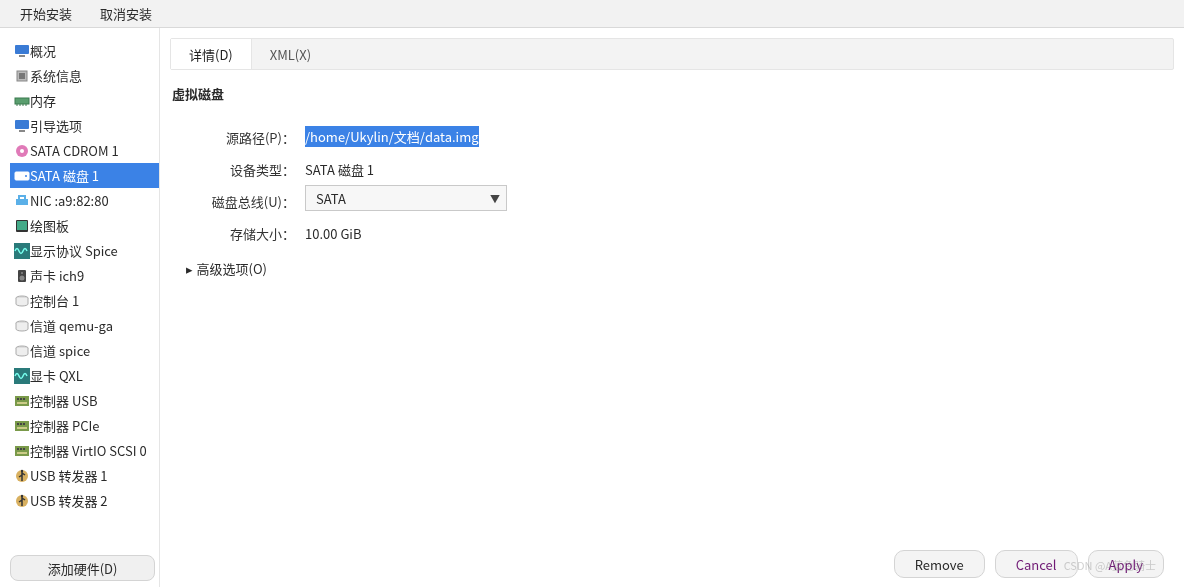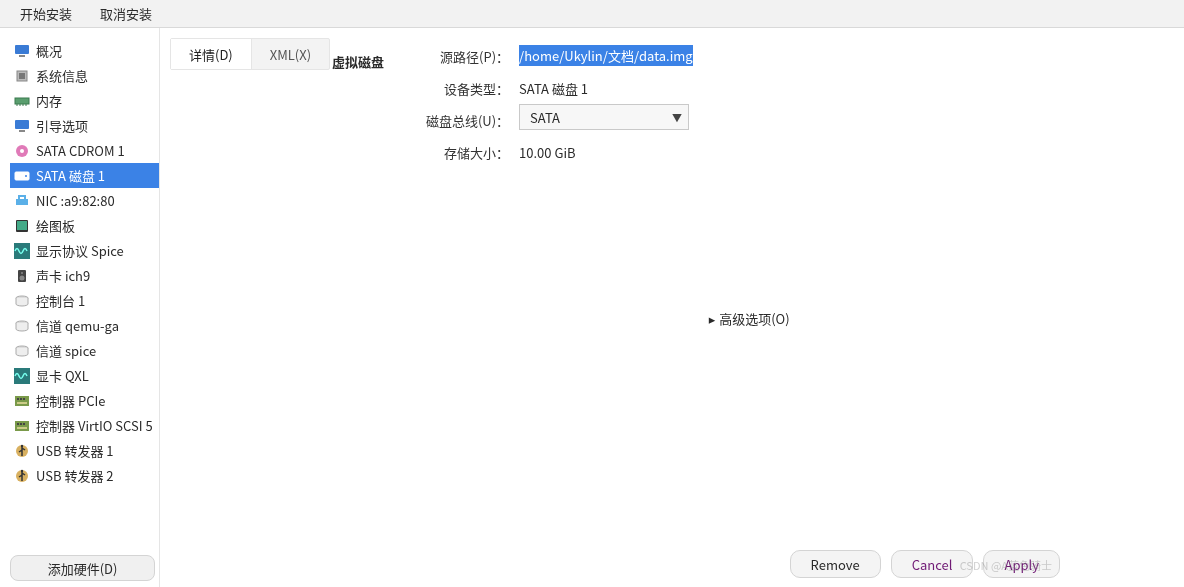--- a/index.html
+++ b/index.html
@@ -44,21 +44,20 @@
 .sidebar-list {
   flex: 1;
   overflow-y: auto;
 }
 .sidebar-item {
   display: flex;
   align-items: center;
   height: 25px;
   padding: 0 6px 0 4px;
   cursor: pointer;
-  gap: 6px;
   text-align: center;
 }
 .sidebar-item.selected {
   background: #3b82e6;
   color: #fff;
 }
 .icon {
   width: 16px;
   height: 16px;
   display: inline-flex;
@@ -73,21 +72,21 @@
   border: 1px solid #d4d4d4;
   border-radius: 8px;
   display: flex;
   align-items: center;
   justify-content: center;
   cursor: pointer;
 }
 .content {
   flex: 1;
   display: flex;
-  flex-direction: row;
+  flex-direction: column;
   padding: 10px 10px 0 10px;
   min-width: 0;
 }
 .tabbar {
   height: 32px;
   background: #f3f3f3;
   border: 1px solid #e5e5e5;
   border-radius: 2px;
   display: flex;
   align-items: stretch;
@@ -122,21 +121,21 @@
   text-align: right;
   margin-right: 10px;
   color: #333;
 }
 .val-selected {
   background: #3b82e6;
   color: #ffffff;
   padding: 1px 0;
 }
 .combo {
-  width: 170px;
+  width: 202px;
   height: 26px;
   border: 1px solid #c9c9c9;
   background: #f7f7f7;
   display: flex;
   align-items: center;
   padding: 0 6px 0 10px;
   justify-content: space-between;
   cursor: pointer;
 }
 .combo .caret {
@@ -322,33 +321,45 @@
         <div class="sidebar-item">
           <span class="icon">
             <svg width="16" height="16" viewBox="0 0 16 16">
               <rect x="1" y="3" width="14" height="10" fill="#7a9a4a"></rect>
               <rect x="3" y="5" width="2" height="2" fill="#444"></rect>
               <rect x="6" y="5" width="2" height="2" fill="#444"></rect>
               <rect x="9" y="5" width="2" height="2" fill="#444"></rect>
               <rect x="3" y="9" width="10" height="2" fill="#cc8"></rect>
             </svg>
           </span>
-          <span>控制器 PCIe</span>
+          <span>控制器 USB</span>
         </div>
         <div class="sidebar-item">
           <span class="icon">
             <svg width="16" height="16" viewBox="0 0 16 16">
               <rect x="1" y="3" width="14" height="10" fill="#7a9a4a"></rect>
               <rect x="3" y="5" width="2" height="2" fill="#444"></rect>
               <rect x="6" y="5" width="2" height="2" fill="#444"></rect>
               <rect x="9" y="5" width="2" height="2" fill="#444"></rect>
               <rect x="3" y="9" width="10" height="2" fill="#cc8"></rect>
             </svg>
           </span>
-          <span>控制器 VirtIO SCSI 5</span>
+          <span>控制器 PCIe</span>
+        </div>
+        <div class="sidebar-item">
+          <span class="icon">
+            <svg width="16" height="16" viewBox="0 0 16 16">
+              <rect x="1" y="3" width="14" height="10" fill="#7a9a4a"></rect>
+              <rect x="3" y="5" width="2" height="2" fill="#444"></rect>
+              <rect x="6" y="5" width="2" height="2" fill="#444"></rect>
+              <rect x="9" y="5" width="2" height="2" fill="#444"></rect>
+              <rect x="3" y="9" width="10" height="2" fill="#cc8"></rect>
+            </svg>
+          </span>
+          <span>控制器 VirtIO SCSI 0</span>
         </div>
         <div class="sidebar-item">
           <span class="icon">
             <svg width="16" height="16" viewBox="0 0 16 16">
               <circle cx="8" cy="8" r="6" fill="#d8b060"></circle>
               <path d="M8 3v10M8 5l3 2M8 7l-3 2" stroke="#333" stroke-width="1.5" fill="none"></path>
               <circle cx="8" cy="3" r="1.2" fill="#333"></circle>
             </svg>
           </span>
           <span>USB 转发器 1</span>

